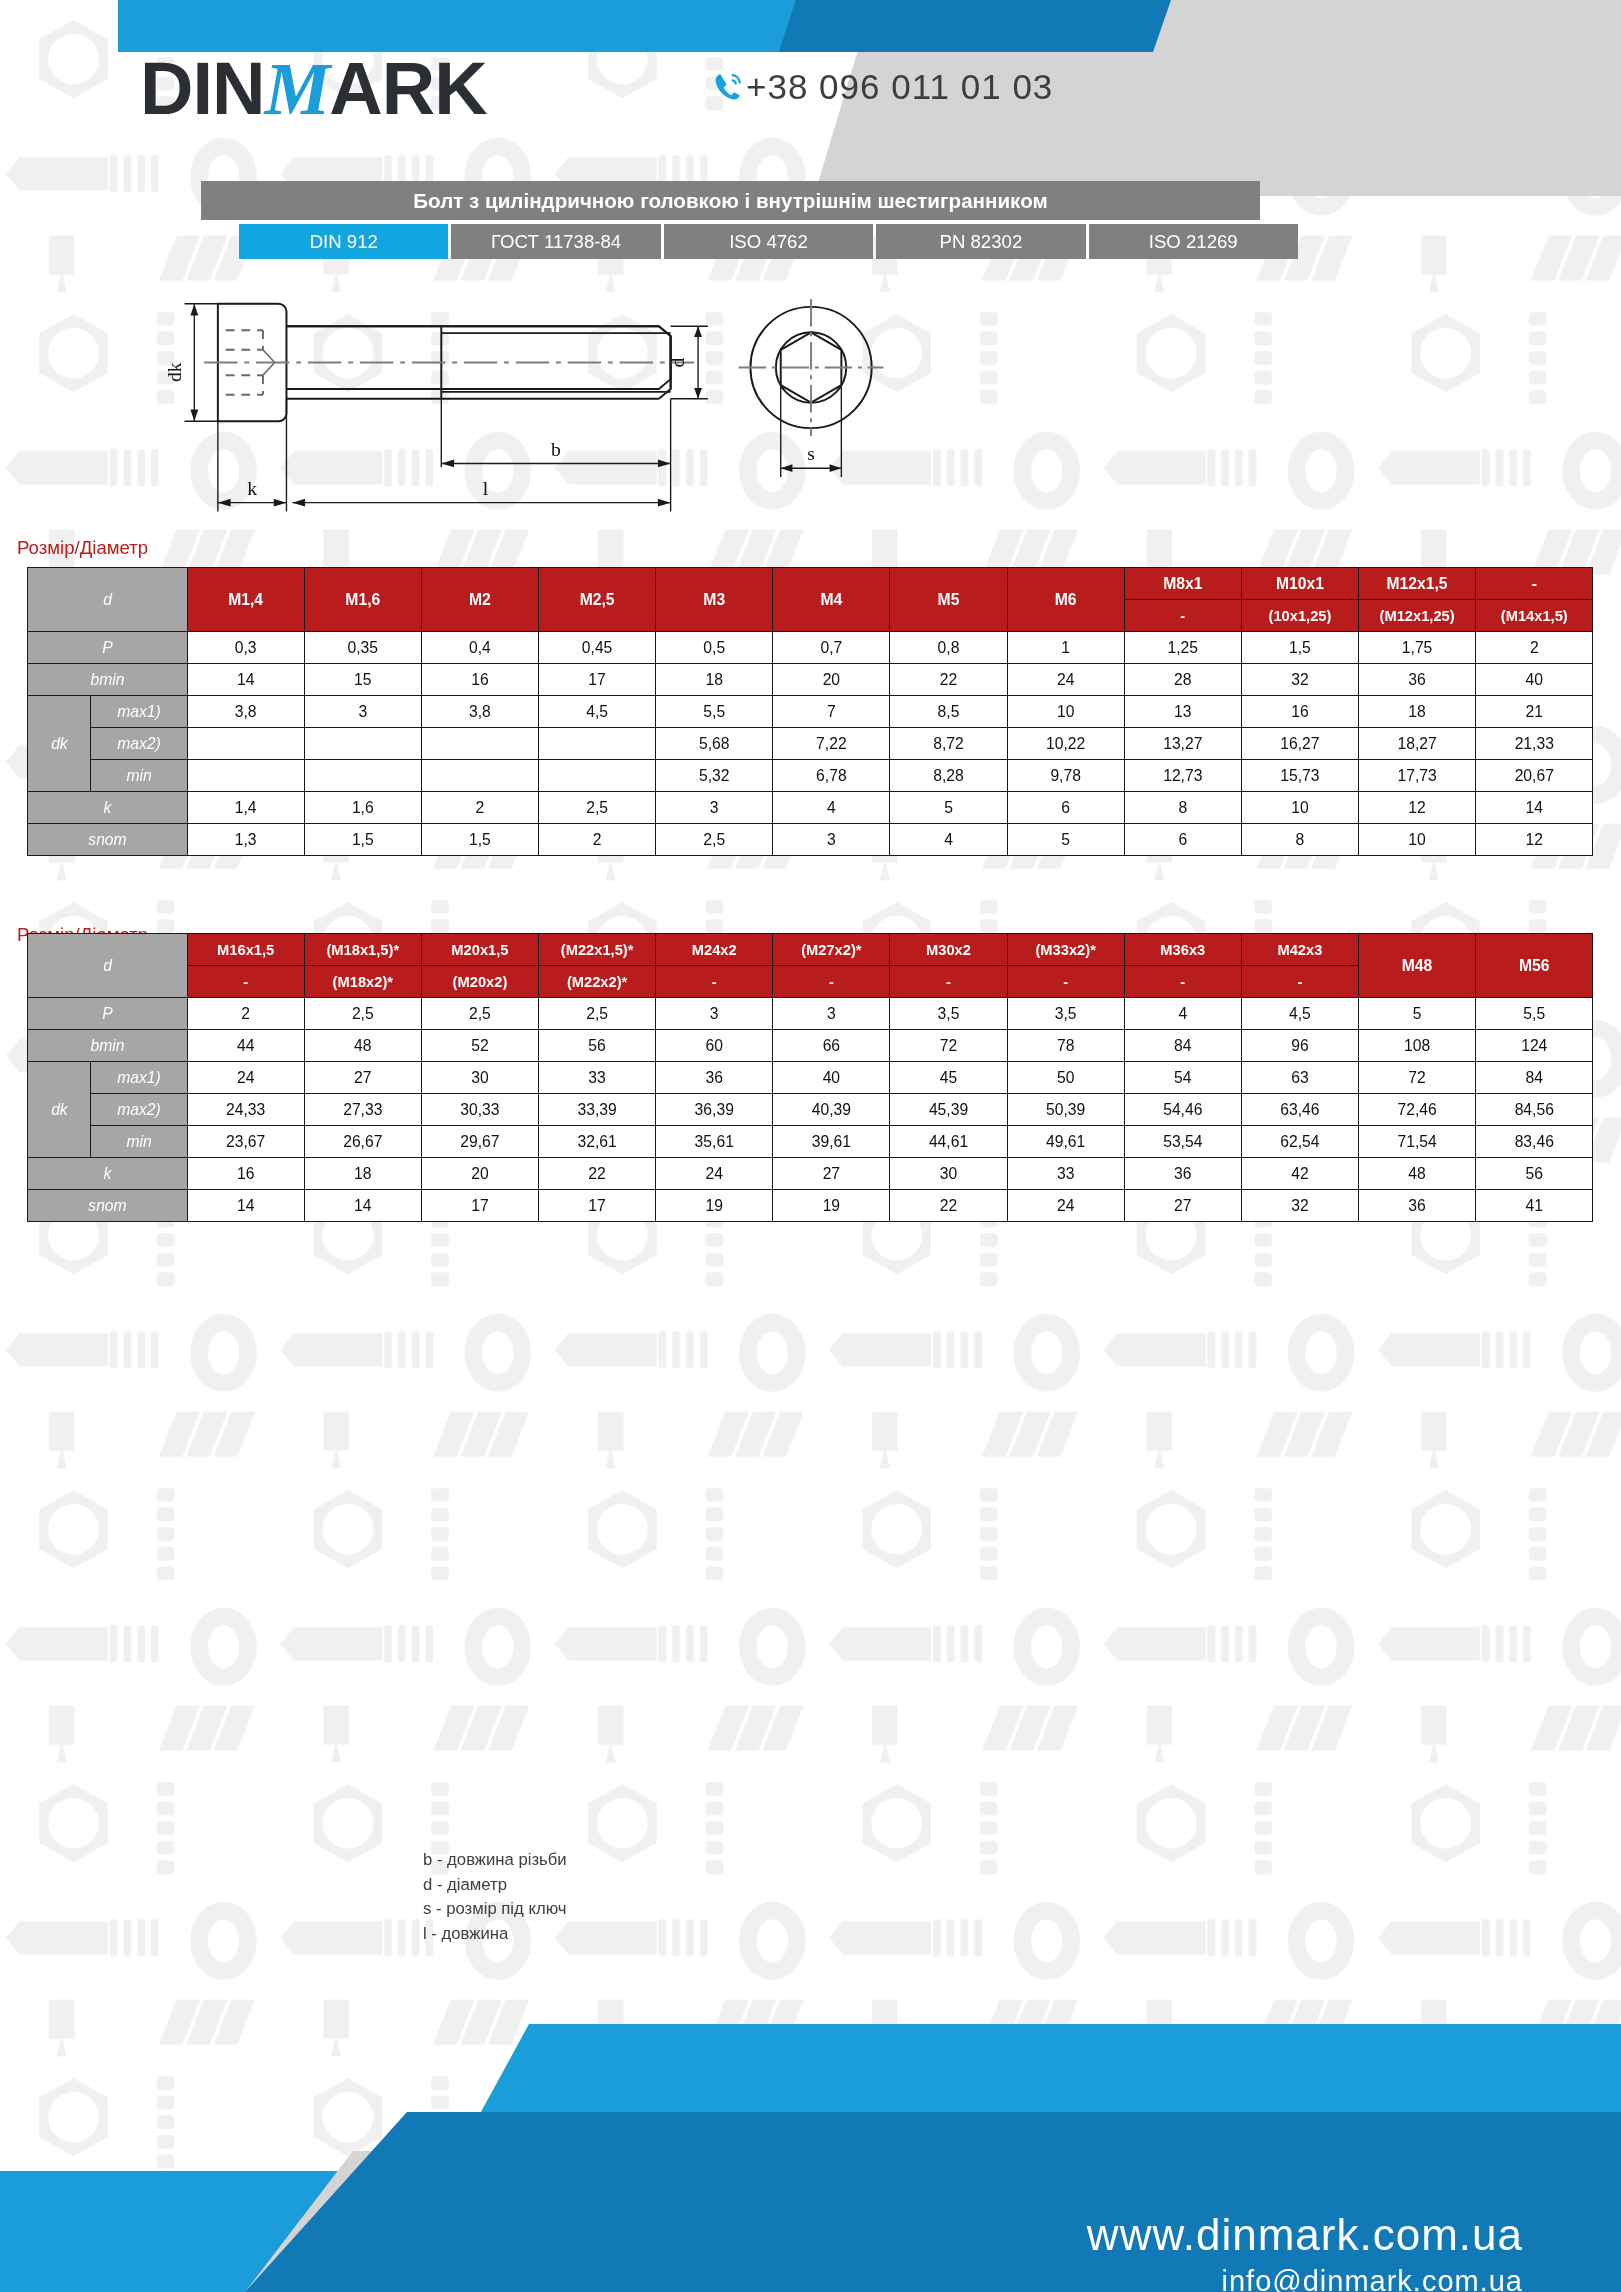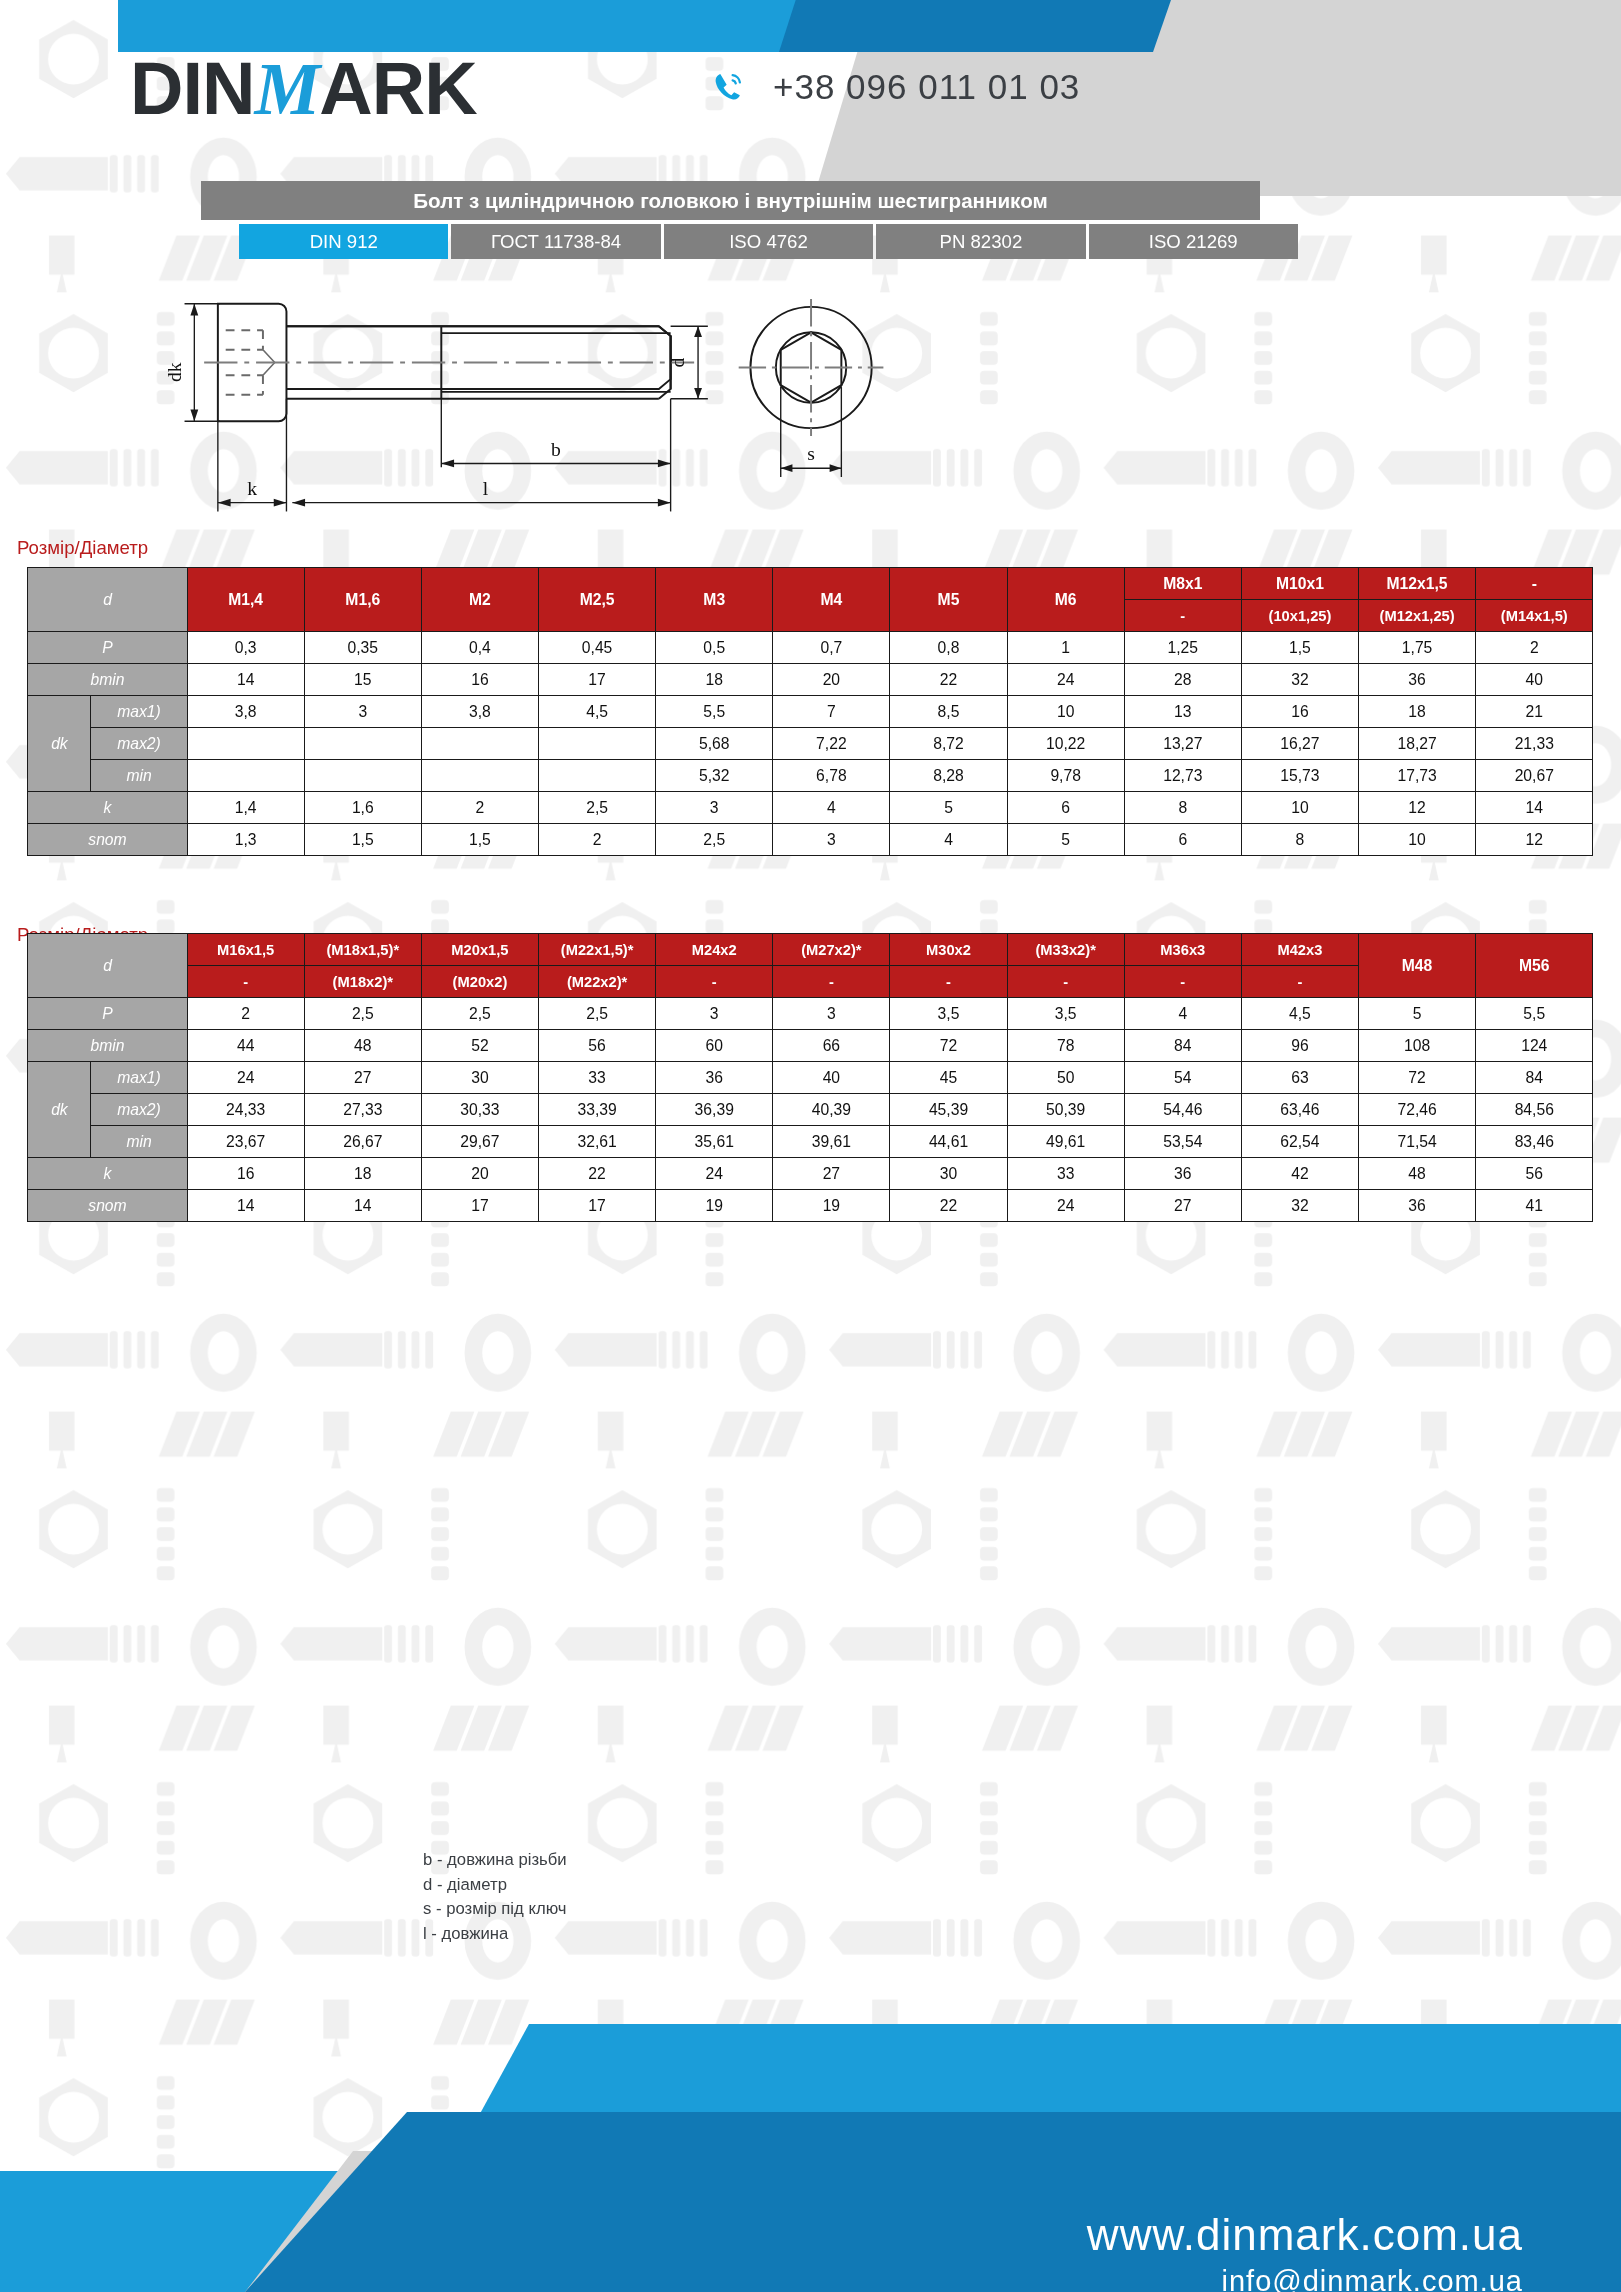--- a/index.html
+++ b/index.html
@@ -25,29 +25,29 @@
     position:absolute;left:118px;top:0;width:1049px;height:52px;
     background:#1b9dd9;
     clip-path:polygon(0 0,1049px 0,1031px 52px,0 52px);
   }
   .hdr-blue-dark{
     position:absolute;left:779px;top:0;width:392px;height:52px;
     background:#1179b5;
     clip-path:polygon(16.7px 0,392px 0,374px 52px,0 52px);
   }
   .logo{
-    position:absolute;left:130px;top:52px;
+    position:absolute;left:140px;top:52px;
     font-size:74px;font-weight:bold;letter-spacing:-1px;
     color:#2b2f33;line-height:74px;
     font-family:"Liberation Sans", sans-serif;
   }
   .logo .m{color:#1b9dd9;font-style:italic;font-family:"Liberation Serif",serif;font-weight:bold;}
   .phone-wrap{
     position:absolute;left:711px;top:67px;
-    display:flex;align-items:center;gap:29px;
+    display:flex;align-items:center;gap:2px;
   }
   .phone-ico{width:33px;height:33px;display:block;}
   .phone-num{font-size:35px;color:#3b3f44;letter-spacing:1px;}
 
   
   .title-band{
     position:absolute;left:201px;top:181px;width:1059px;height:39px;
     background:#808080;color:#fff;z-index:4;
     display:flex;align-items:center;justify-content:center;
     font-size:20.6px;font-weight:bold;

